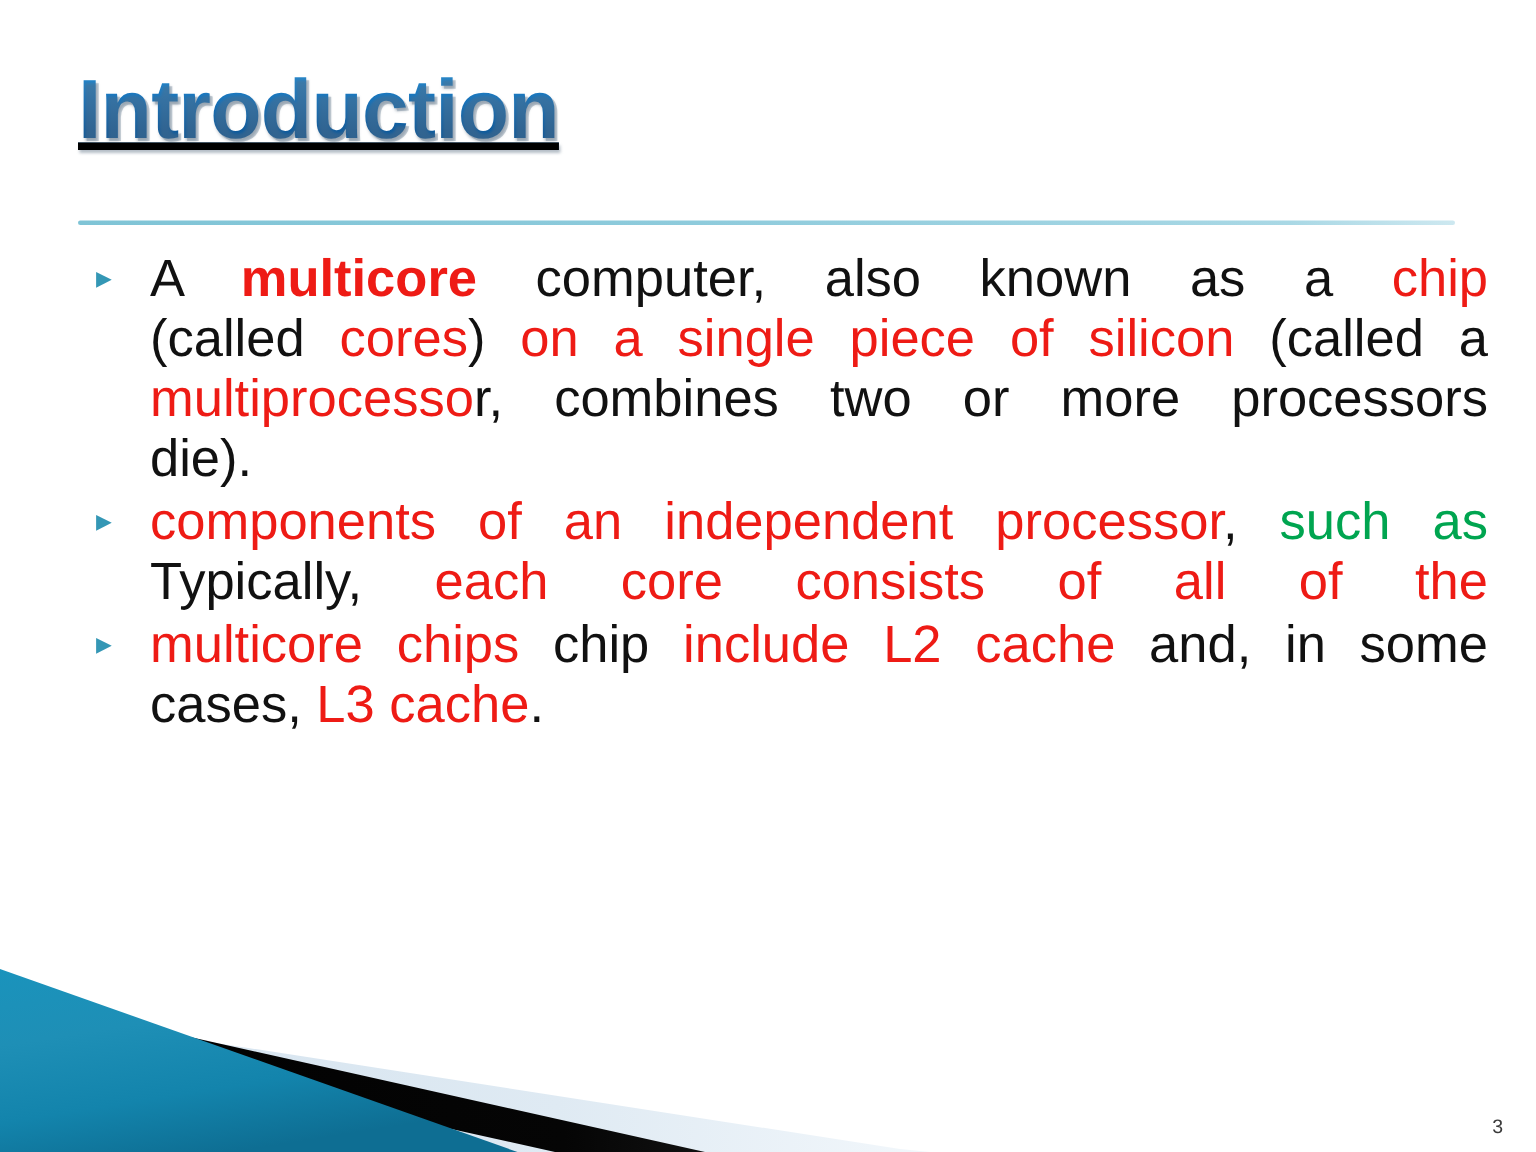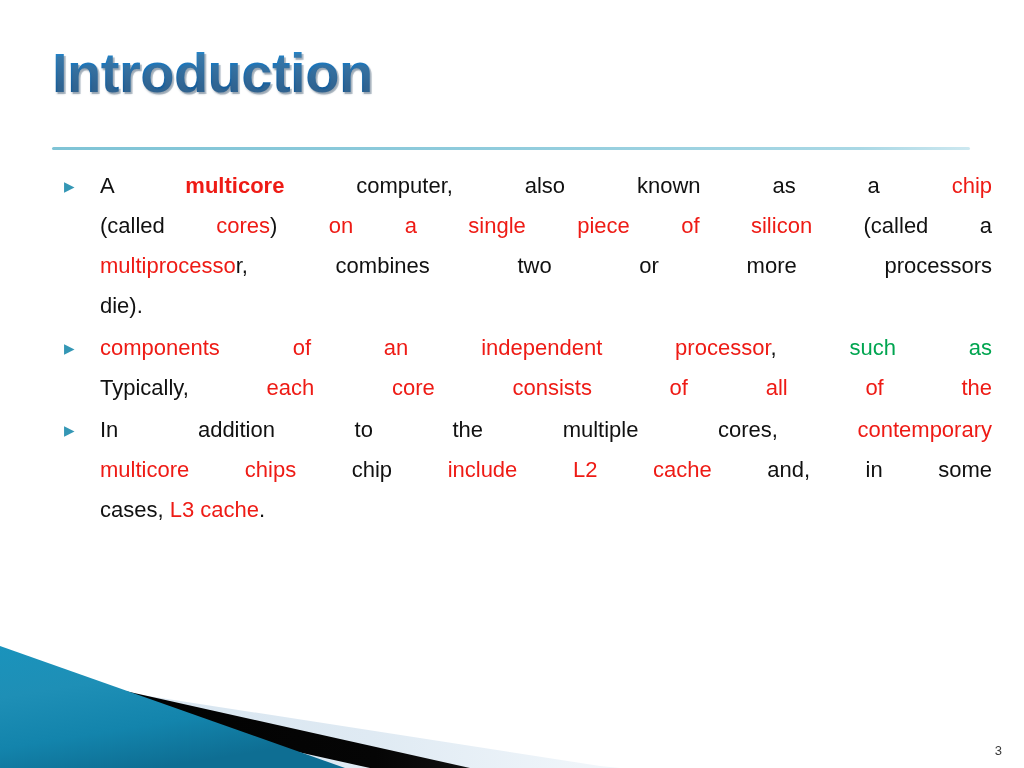--- a/index.html
+++ b/index.html
@@ -22,20 +22,21 @@
     overflow: hidden;
   }
 
   
   .title-block {
     position: absolute;
     left: 52px;
     top: 44px;
     width: 920px;
     height: 80px;
+    text-decoration: underline;
   }
   .slide-title {
     margin: 0;
     font-family: "Liberation Sans", sans-serif;
     font-size: 56px;
     font-weight: bold;
     line-height: 1.05;
     letter-spacing: -0.5px;
     color: #1670B8;
     background-image: linear-gradient(180deg, #2E8FD0 0%, #1774BC 38%, #0F5C9E 72%, #0E5590 100%);
@@ -91,21 +92,21 @@
     font-size: 21px;
     line-height: 40px;
     text-align: left;
     padding-left: 6px;
     box-sizing: border-box;
     user-select: none;
   }
   .bullet-text {
     flex: 1 1 auto;
     font-family: "Liberation Sans", sans-serif;
-    font-size: 22px;
+    font-size: 35px;
     line-height: 40px;
     color: #111111;
     text-align: justify;
     text-justify: inter-word;
     -webkit-hyphens: none;
     hyphens: none;
   }
   .bullet-text > .line {
     display: block;
   }
@@ -169,21 +170,20 @@
     <div class="bullet">
       <span class="bullet-marker">▸</span>
       <div class="bullet-text">
           <span class="line just"><span class="tk-red">components of an independent processor</span><span class="tk-black">, </span><span class="tk-green">such as</span></span>
           <span class="line just"><span class="tk-black">Typically, </span><span class="tk-red">each core consists of all of the</span></span>
         </div>
     </div>
     <div class="bullet">
       <span class="bullet-marker">▸</span>
       <div class="bullet-text">
-          <span class="line just"><span class="tk-black">In addition to the multiple cores, </span><span class="tk-red">contemporary</span></span>
           <span class="line just"><span class="tk-red">multicore chips</span><span class="tk-black"> chip </span><span class="tk-red">include L2 cache</span><span class="tk-black"> and, in some</span></span>
           <span class="line last"><span class="tk-black">cases, </span><span class="tk-red">L3 cache</span><span class="tk-black">.</span></span>
         </div>
     </div>
   </div>
 
   <svg class="deco" viewBox="0 0 620 135" preserveAspectRatio="none" xmlns="http://www.w3.org/2000/svg">
     <defs>
       <linearGradient id="tealGrad" x1="0" y1="0" x2="0.45" y2="1">
         <stop offset="0%" stop-color="#1A93BC"></stop>

